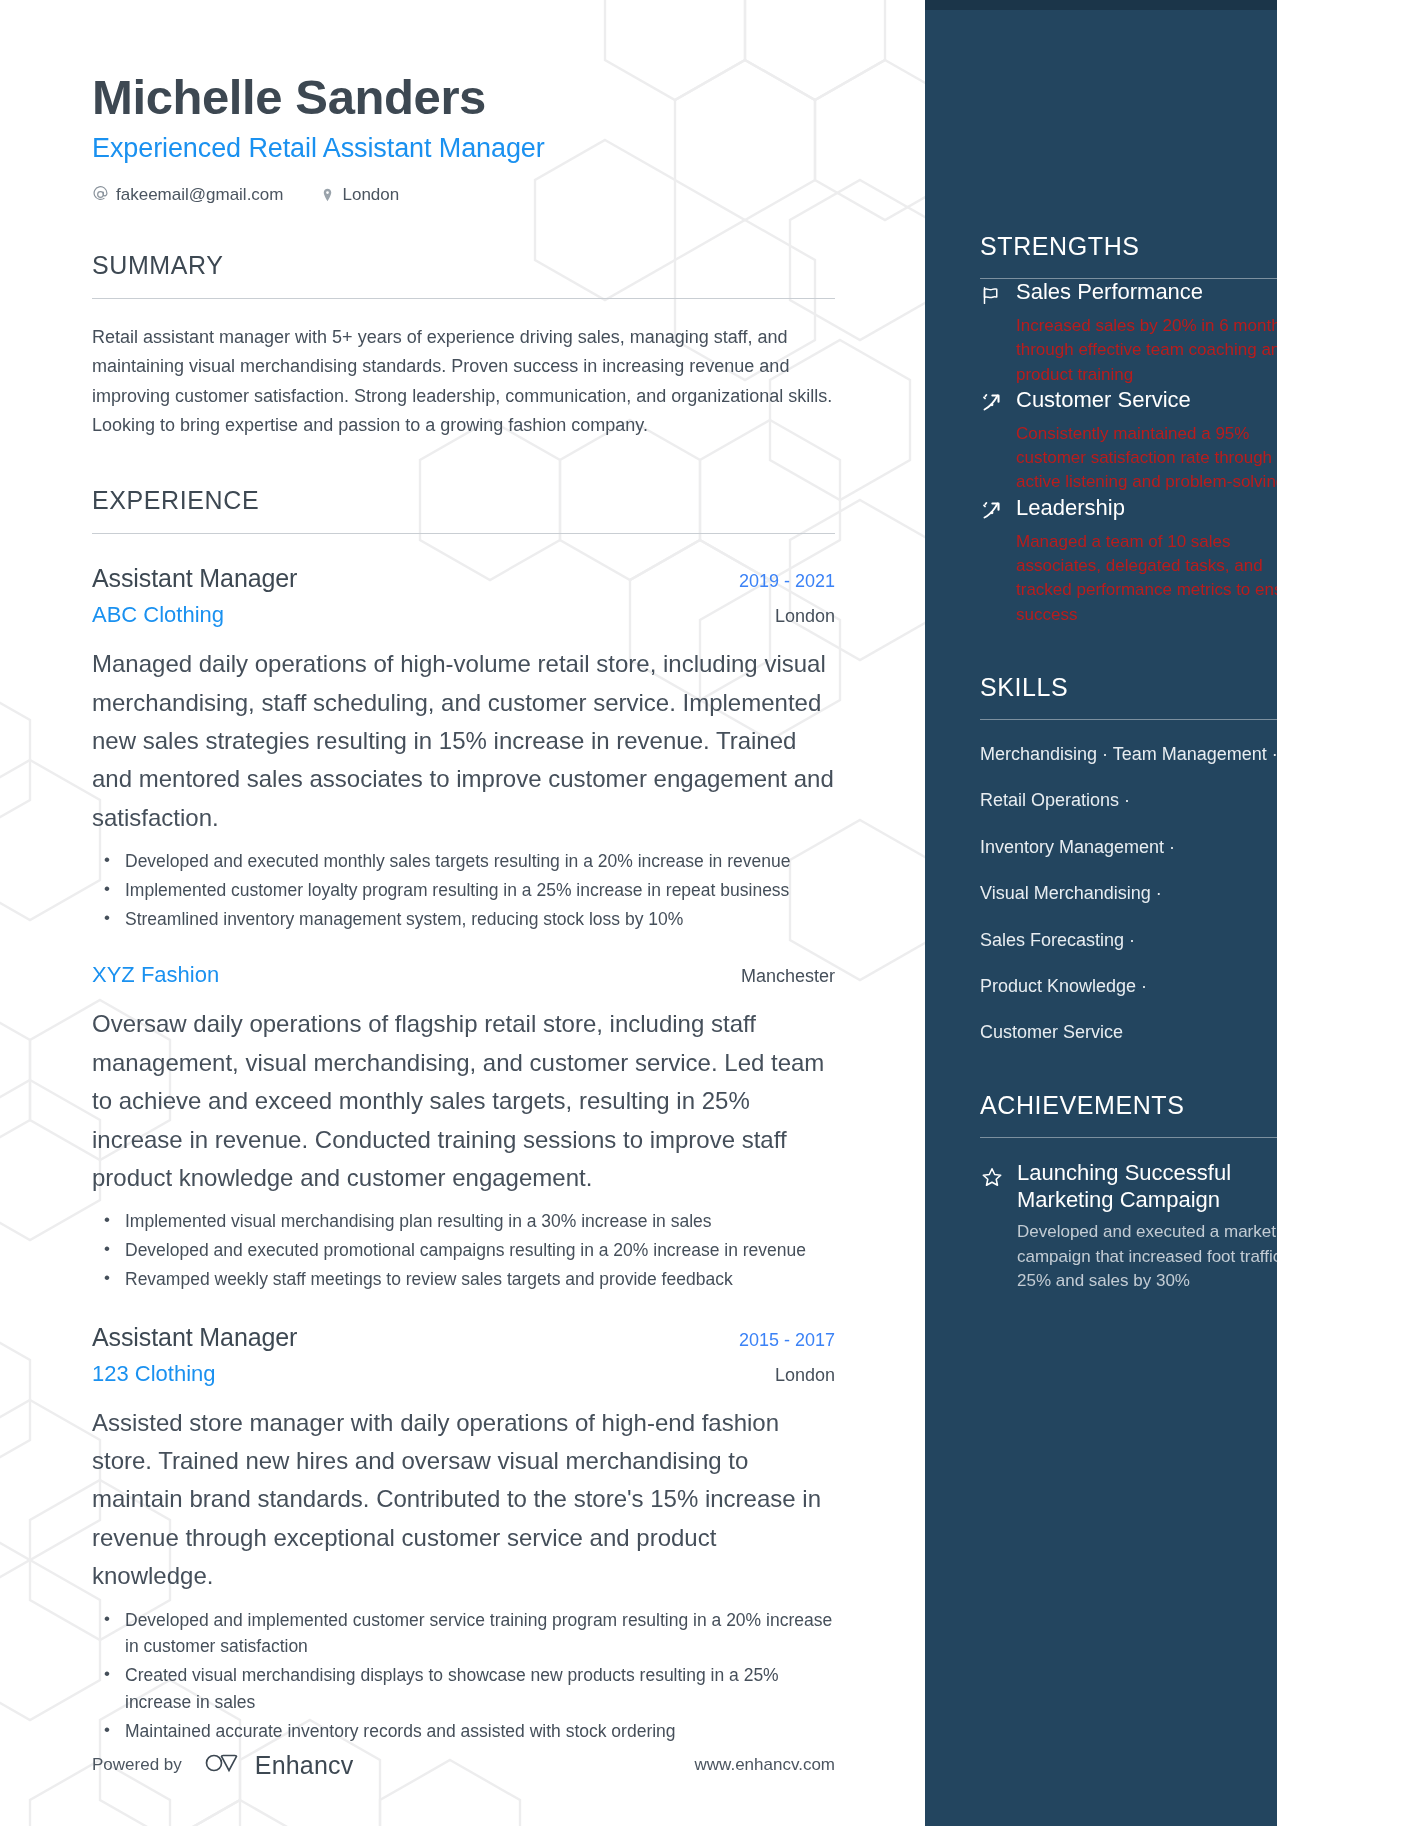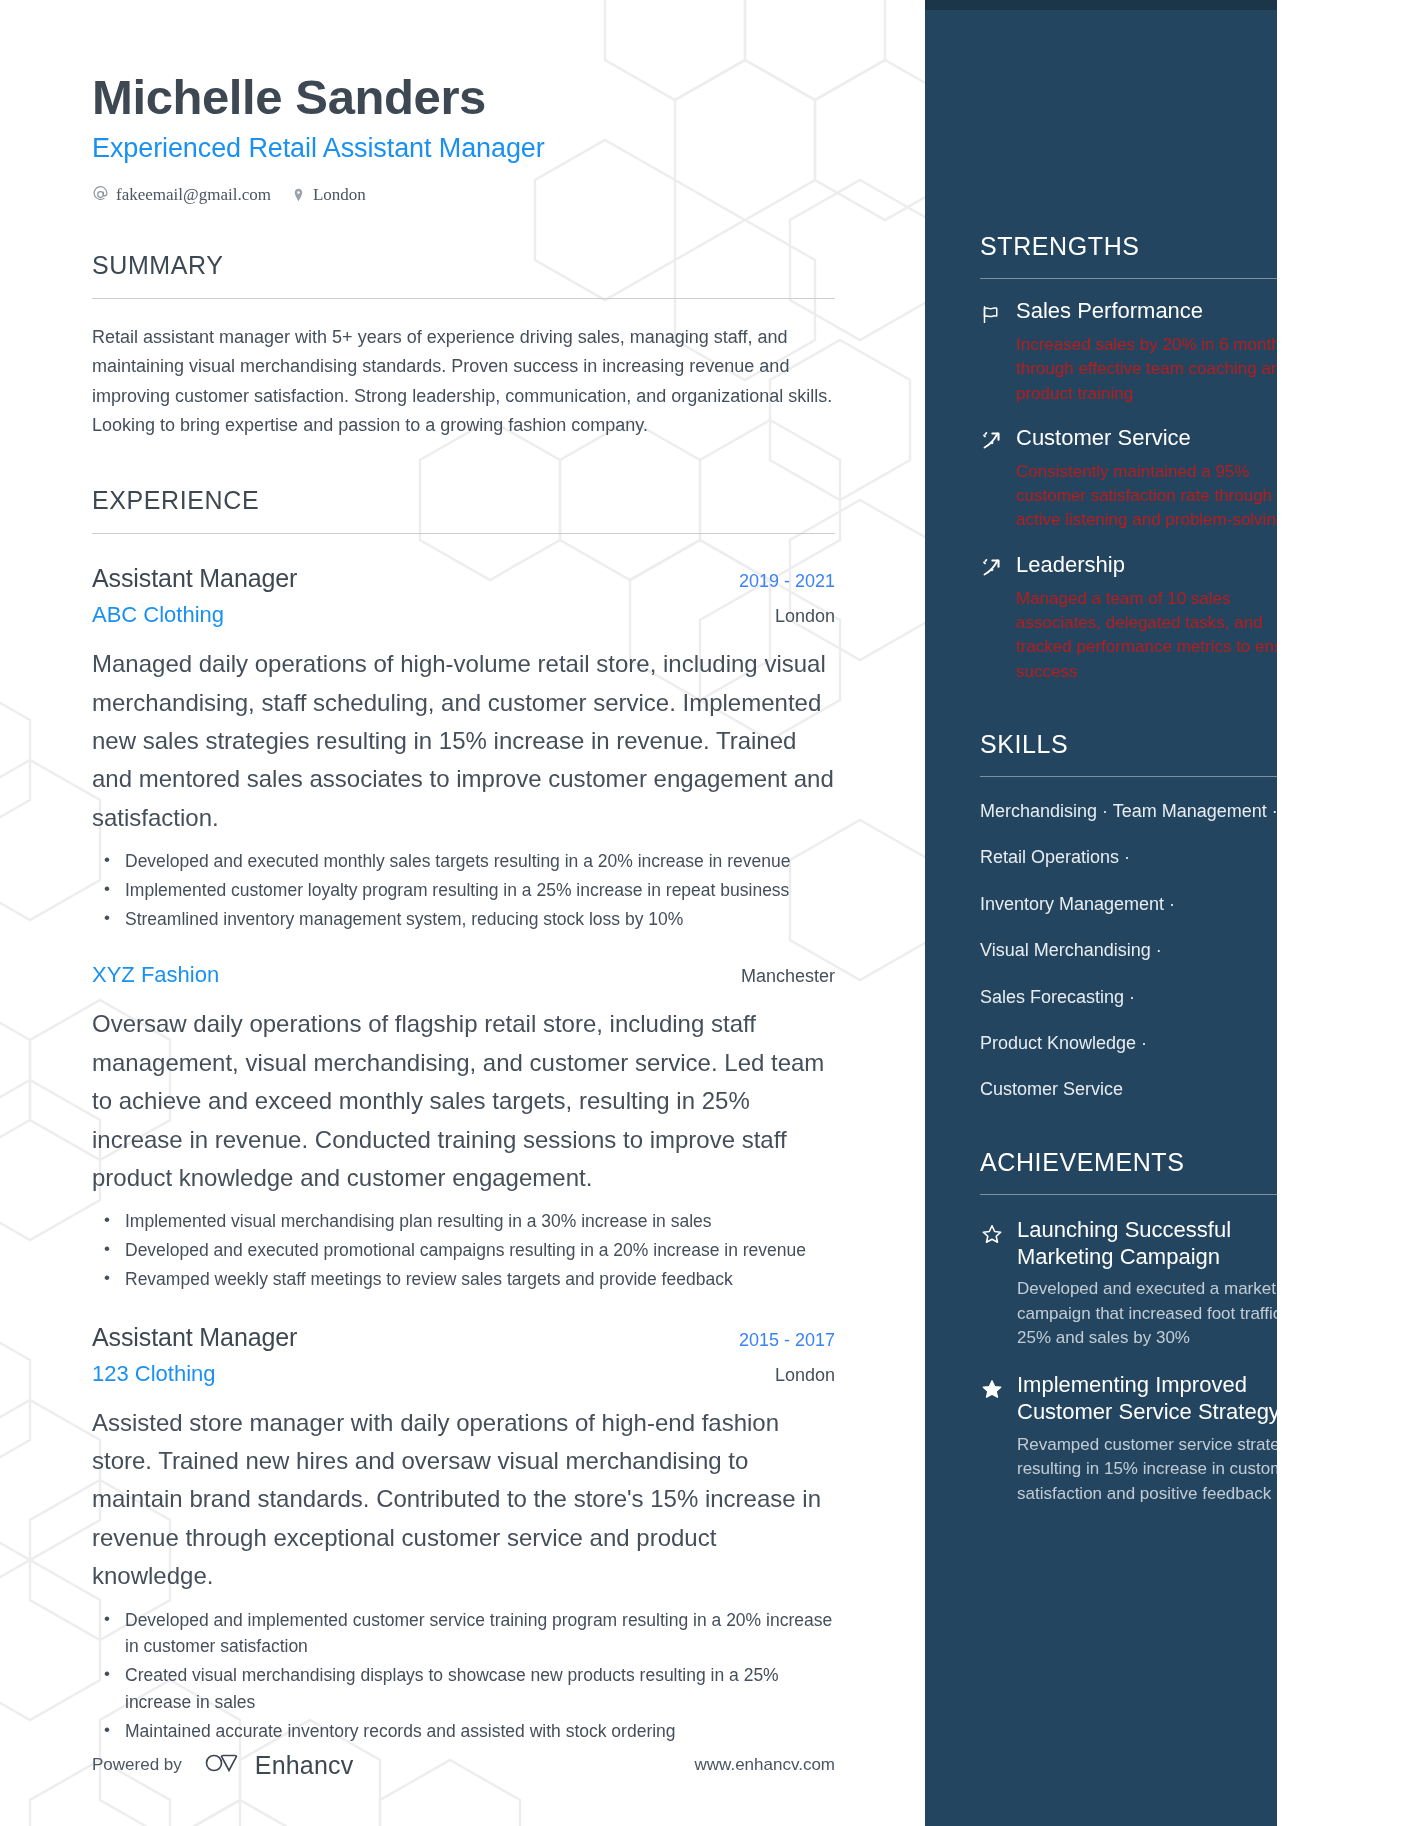--- a/index.html
+++ b/index.html
@@ -65,23 +65,22 @@
   }
   .headline {
     font-size: 27px;
     color: #1a91f0;
     margin-top: 8px;
     letter-spacing: -0.1px;
   }
   .contact-row {
     display: flex;
     align-items: flex-end;
-    gap: 20px;
+    gap: 37px;
     margin-top: 21px;
-    font-family: Liberation Serif, serif;
   }
   .contact-item {
     display: flex;
     align-items: center;
     gap: 7px;
     font-size: 17px;
     color: #4b5560;
   }
   .contact-item svg { flex: none; display: block; }
   
@@ -210,21 +209,21 @@
     letter-spacing: 0.6px;
     font-weight: normal;
   }
   .rsec-rule {
     height: 1px;
     background: #7c909f;
     margin-top: 17px;
   }
   .r-first { margin-top: 232px; }
   .rsec { margin-top: 46px; }
-  .str-item { margin-top: 19px; }
+  .str-item { }
   .str-head {
     display: flex;
     align-items: flex-start;
     gap: 14px;
   }
   .str-icon {
     flex: none;
     width: 22px;
     height: 26px;
     display: flex;
@@ -496,27 +495,16 @@
           <span class="ach-icon">
             <svg width="22" height="22" viewBox="0 0 24 24" fill="none" stroke="#ffffff" stroke-width="1.7" stroke-linejoin="round">
               <polygon points="12,3 14.9,9.3 21.5,10 16.6,14.5 18,21 12,17.7 6,21 7.4,14.5 2.5,10 9.1,9.3"></polygon>
             </svg>
           </span>
           <span class="ach-name">Launching Successful Marketing Campaign</span>
         </div>
         <div class="ach-desc">Developed and executed a marketing campaign that increased foot traffic by 25% and sales by 30%</div>
       </div>
 
-      <div class="ach-item">
-        <div class="ach-head">
-          <span class="ach-icon">
-            <svg width="22" height="22" viewBox="0 0 24 24" fill="#ffffff" stroke="#ffffff" stroke-width="1.4" stroke-linejoin="round">
-              <polygon points="12,3 14.9,9.3 21.5,10 16.6,14.5 18,21 12,17.7 6,21 7.4,14.5 2.5,10 9.1,9.3"></polygon>
-            </svg>
-          </span>
-          <span class="ach-name">Implementing Improved Customer Service Strategy</span>
-        </div>
-        <div class="ach-desc">Revamped customer service strategy resulting in 15% increase in customer satisfaction and positive feedback</div>
-      </div>
     </div>
 
   </div>
 </div>
 
 </body></html>

